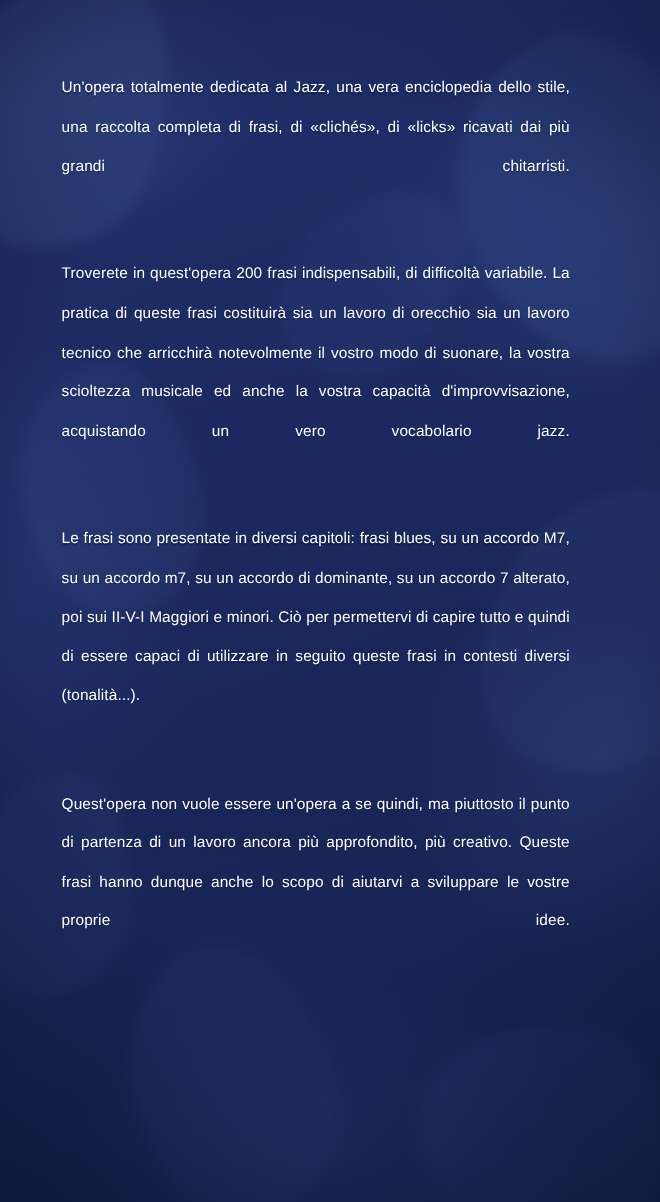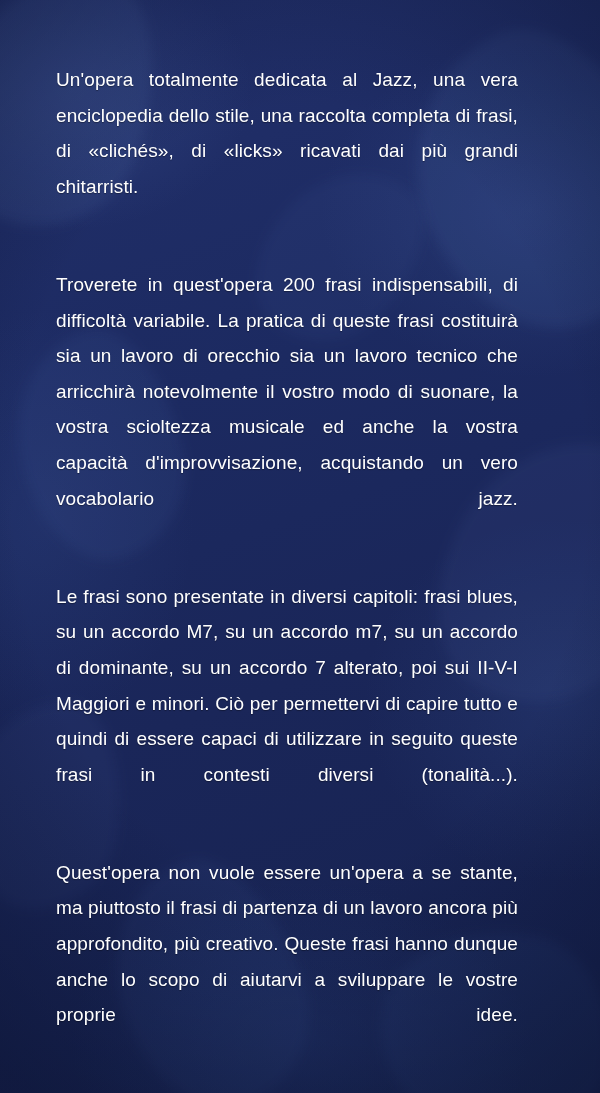--- a/index.html
+++ b/index.html
@@ -54,21 +54,21 @@
 
   #content {
     position: absolute;
     left: 56px;
     top: 62px;
     width: 462px;
   }
 
   p.para {
     color: #ffffff;
-    font-size: 19px;
+    font-size: 14px;
     line-height: 35.6px;
     margin: 0 0 27px 0;
     text-align: justify;
     text-justify: inter-word;
     letter-spacing: 0.1px;
     font-weight: 400;
     text-shadow: 0 1px 1px rgba(0,0,0,0.35);
     -webkit-font-smoothing: antialiased;
   }
   p.para:last-child { margin-bottom: 0; }
@@ -91,17 +91,17 @@
   <div class="leaf l5"></div>
   <div class="leaf l6"></div>
   <div class="leaf l7"></div>
   <div class="leaf l8"></div>
   <div class="vignette"></div>
 
   <div id="content">
     <p class="para">Un'opera totalmente dedicata al Jazz, una vera enciclopedia dello stile, una raccolta completa di frasi, di «clichés», di «licks» ricavati dai più grandi chitarristi.</p>
     <p class="para">Troverete in quest'opera 200 frasi indispensabili, di difficoltà variabile. La pratica di queste frasi costituirà sia un lavoro di orecchio sia un lavoro tecnico che arricchirà notevolmente il vostro modo di suonare, la vostra scioltezza musicale ed anche la vostra capacità d'improvvisazione, acquistando un vero vocabolario jazz.</p>
     <p class="para">Le frasi sono presentate in diversi capitoli: frasi blues, su un accordo M7, su un accordo m7, su un accordo di dominante, su un accordo 7 alterato, poi sui II-V-I Maggiori e minori. Ciò per permettervi di capire tutto e quindi di essere capaci di utilizzare in seguito queste frasi in contesti diversi (tonalità...).</p>
-    <p class="para">Quest'opera non vuole essere un'opera a se stante, ma piuttosto il frasi di partenza di un lavoro ancora più approfondito, più creativo. Queste frasi hanno dunque anche lo scopo di aiutarvi a sviluppare le vostre proprie idee.</p>
+    <p class="para">Quest'opera non vuole essere un'opera a se quindi, ma piuttosto il punto di partenza di un lavoro ancora più approfondito, più creativo. Queste frasi hanno dunque anche lo scopo di aiutarvi a sviluppare le vostre proprie idee.</p>
 
   </div>
 
 </div>
 
 </body></html>

